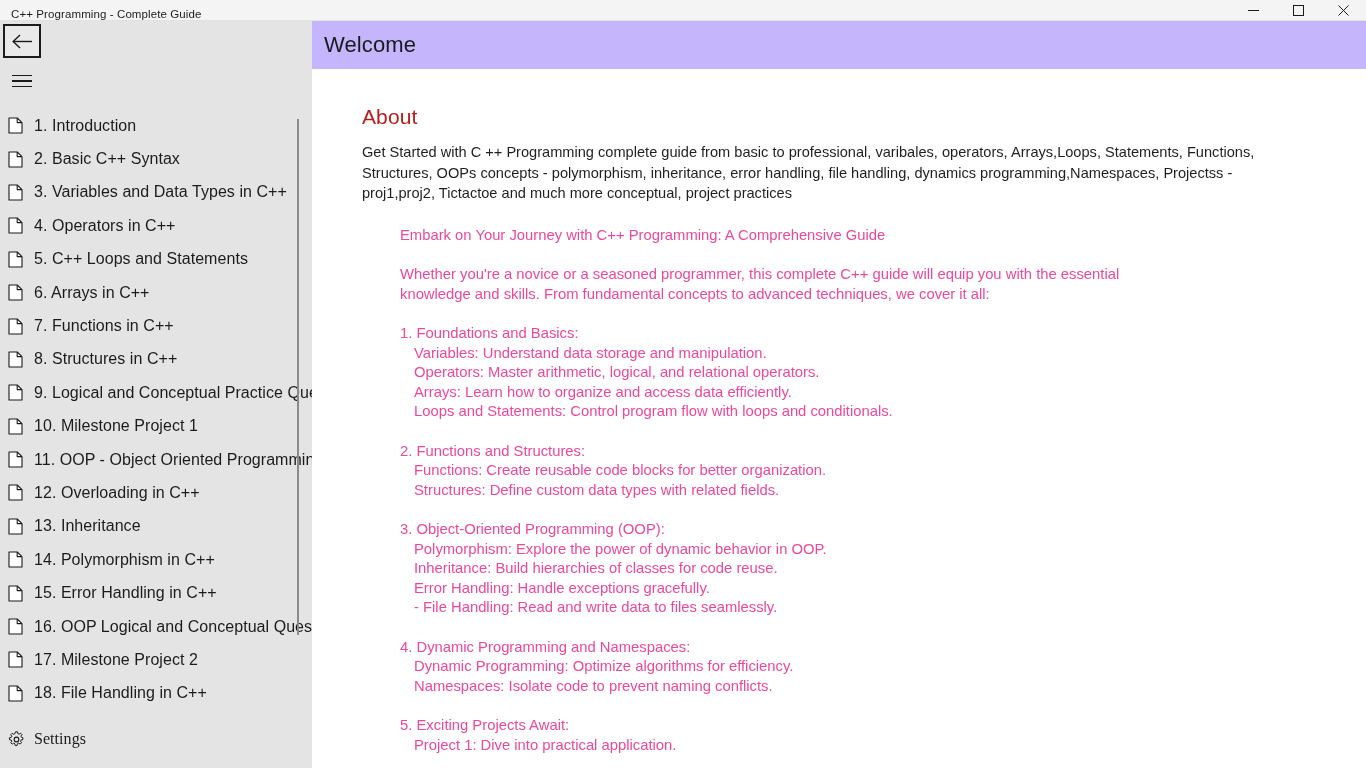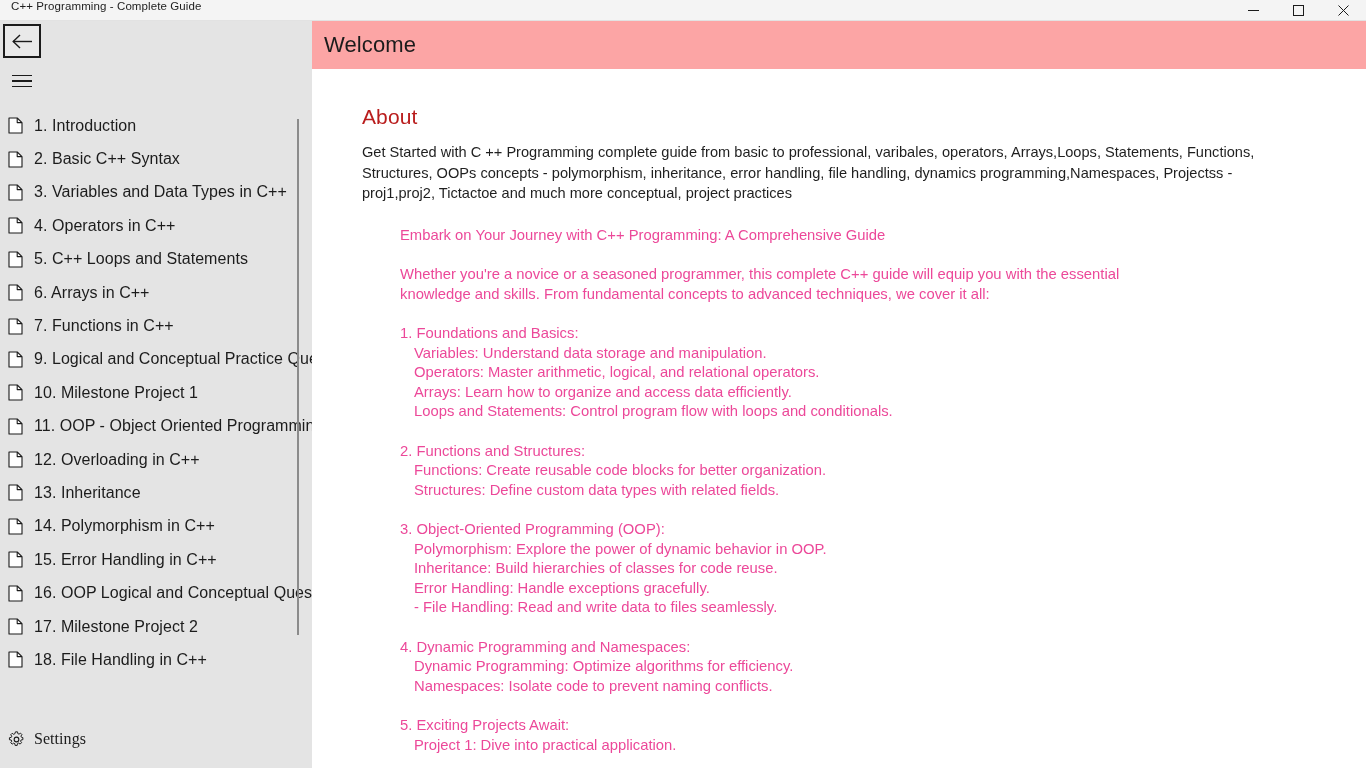--- a/index.html
+++ b/index.html
@@ -12,21 +12,21 @@
   .app {
     width:1366px; height:768px;
     display:flex; flex-direction:column;
     position:relative;
   }
 
   
   .titlebar {
     height:14px; min-height:21px;
     background:#f4f4f4;
-    display:flex; align-items:flex-start;
+    display:flex; align-items:flex-end;
     border-bottom:1px solid #e2e2e2;
     position:relative;
   }
   .titlebar-title {
     font-size:11.5px; color:#1d1d1d;
     padding-left:11px;
     letter-spacing:0.1px;
     white-space:nowrap;
   }
   .win-controls {
@@ -112,21 +112,21 @@
 
   
   .content {
     flex:1; min-width:0;
     background:#ffffff;
     display:flex; flex-direction:column;
     position:relative;
   }
   .content-header {
     height:48px; min-height:48px;
-    background:#fca5a5;
+    background:#c4b5fd;
     display:flex; align-items:center;
     padding-left:12px;
   }
   .content-header-title {
     font-size:22px; color:#1b1b1b;
     font-weight:400; letter-spacing:0.1px;
   }
   .content-scroll {
     flex:1; min-height:0;
     overflow:hidden;
@@ -264,20 +264,29 @@
             </span>
             <span class="nav-label">7. Functions in C++</span>
           </div>
           <div class="nav-item">
             <span class="nav-icon">
               <svg width="15" height="17" viewBox="0 0 15 17">
                 <path d="M1 1h8.2L14 5.6V16H1z" fill="#fff" stroke="#1b1b1b" stroke-width="1.1" stroke-linejoin="round"></path>
                 <path d="M9.2 1v4.6H14" fill="none" stroke="#1b1b1b" stroke-width="1.1" stroke-linejoin="round"></path>
               </svg>
             </span>
+            <span class="nav-label">8. Structures in C++</span>
+          </div>
+          <div class="nav-item">
+            <span class="nav-icon">
+              <svg width="15" height="17" viewBox="0 0 15 17">
+                <path d="M1 1h8.2L14 5.6V16H1z" fill="#fff" stroke="#1b1b1b" stroke-width="1.1" stroke-linejoin="round"></path>
+                <path d="M9.2 1v4.6H14" fill="none" stroke="#1b1b1b" stroke-width="1.1" stroke-linejoin="round"></path>
+              </svg>
+            </span>
             <span class="nav-label">9. Logical and Conceptual Practice Questions</span>
           </div>
           <div class="nav-item">
             <span class="nav-icon">
               <svg width="15" height="17" viewBox="0 0 15 17">
                 <path d="M1 1h8.2L14 5.6V16H1z" fill="#fff" stroke="#1b1b1b" stroke-width="1.1" stroke-linejoin="round"></path>
                 <path d="M9.2 1v4.6H14" fill="none" stroke="#1b1b1b" stroke-width="1.1" stroke-linejoin="round"></path>
               </svg>
             </span>
             <span class="nav-label">10. Milestone Project 1</span>

